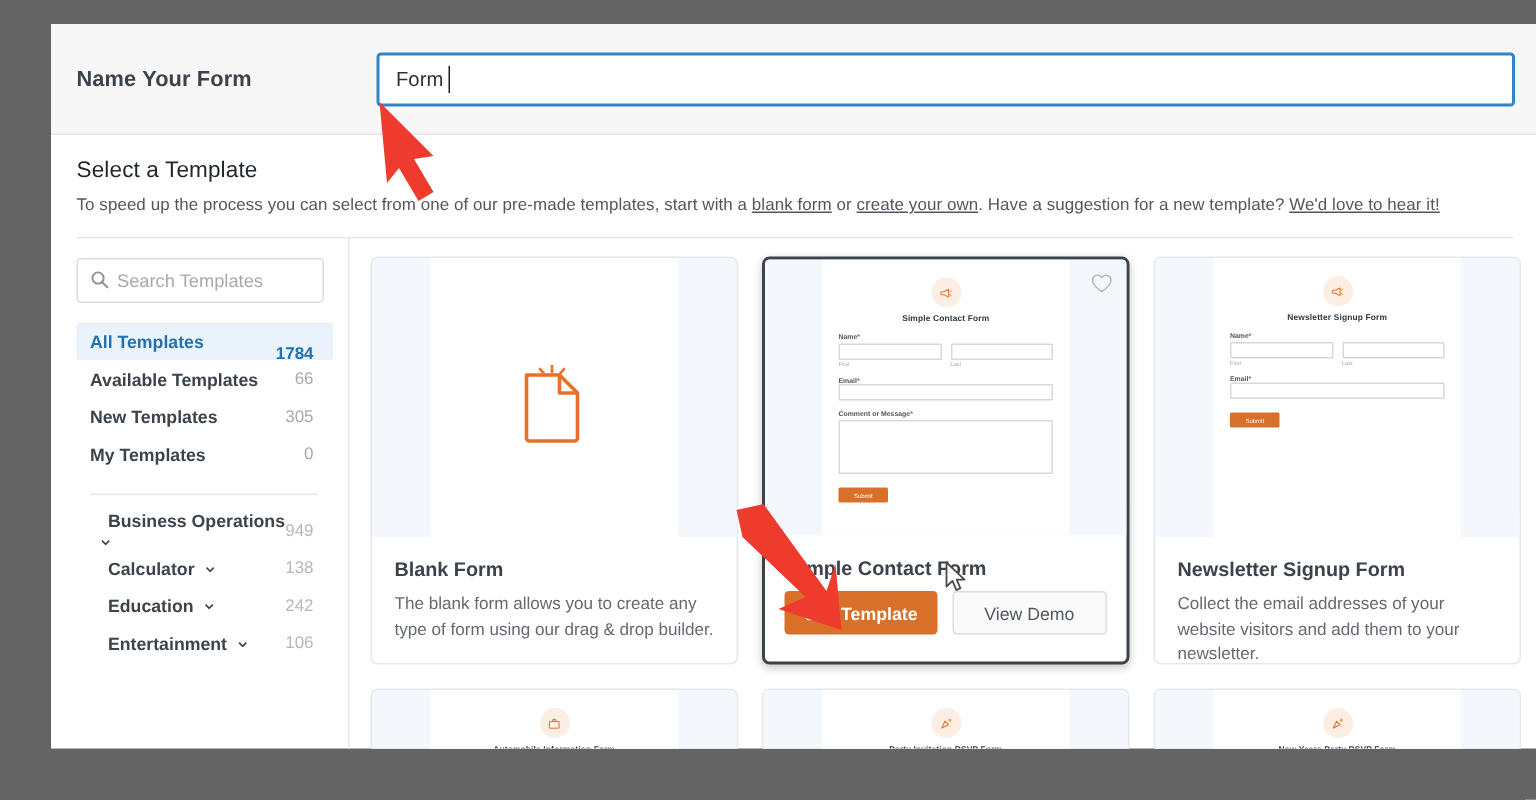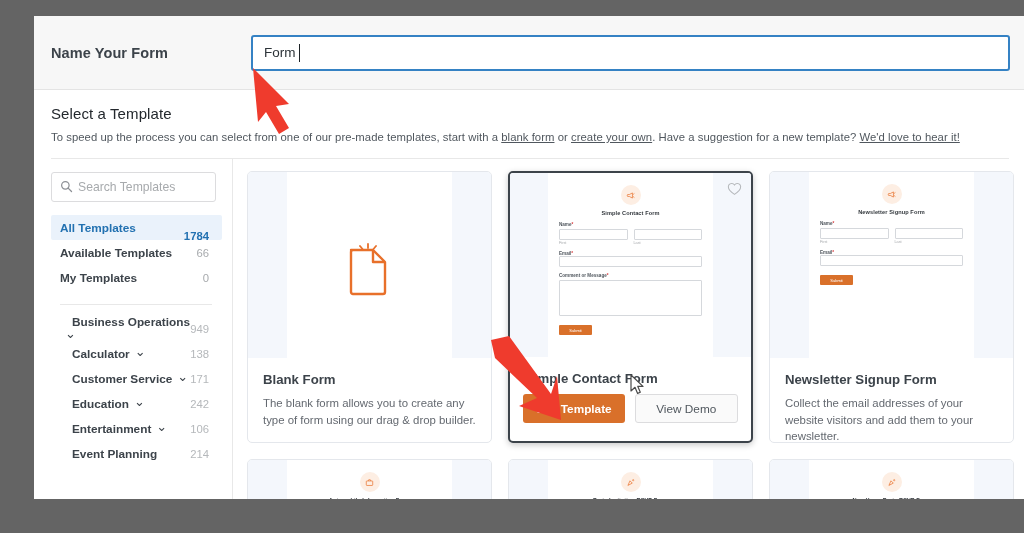--- a/index.html
+++ b/index.html
@@ -301,51 +301,47 @@
       <div class="nav-list">
         <div class="nav-item active">
           <span class="lbl">All Templates</span>
           <span class="cnt">1784</span>
         </div>
         <div class="nav-item">
           <span class="lbl">Available Templates</span>
           <span class="cnt">66</span>
         </div>
         <div class="nav-item">
+          <span class="lbl">New Templates</span>
+          <span class="cnt">305</span>
+        </div>
+        <div class="nav-item">
           <span class="lbl">My Templates</span>
           <span class="cnt">0</span>
         </div>
       </div>
 
       <div class="nav-div"></div>
 
       <div class="cat-list">
         <div class="cat-item">
           <span><span class="lbl">Business Operations</span><span class="chev" style="font-size: 13px; line-height: 0; position: relative; top: -2px;">⌄</span></span>
           <span class="cnt">949</span>
         </div>
         <div class="cat-item">
           <span><span class="lbl">Calculator</span><span class="chev" style="font-size: 13px; line-height: 0; position: relative; top: -2px;">⌄</span></span>
           <span class="cnt">138</span>
         </div>
         <div class="cat-item">
-          <span><span class="lbl">Customer Service</span><span class="chev" style="font-size: 13px; line-height: 0; position: relative; top: -2px;">⌄</span></span>
-          <span class="cnt">171</span>
-        </div>
-        <div class="cat-item">
           <span><span class="lbl">Education</span><span class="chev" style="font-size: 13px; line-height: 0; position: relative; top: -2px;">⌄</span></span>
           <span class="cnt">242</span>
         </div>
         <div class="cat-item">
           <span><span class="lbl">Entertainment</span><span class="chev" style="font-size: 13px; line-height: 0; position: relative; top: -2px;">⌄</span></span>
           <span class="cnt">106</span>
-        </div>
-        <div class="cat-item">
-          <span><span class="lbl">Event Planning</span></span>
-          <span class="cnt">214</span>
         </div>
       </div>
     </div>
 
     <div class="grid-area">
       <div class="grid">
 
         <div class="card tall">
           <div class="card-preview">
             <div class="sheet blank">

